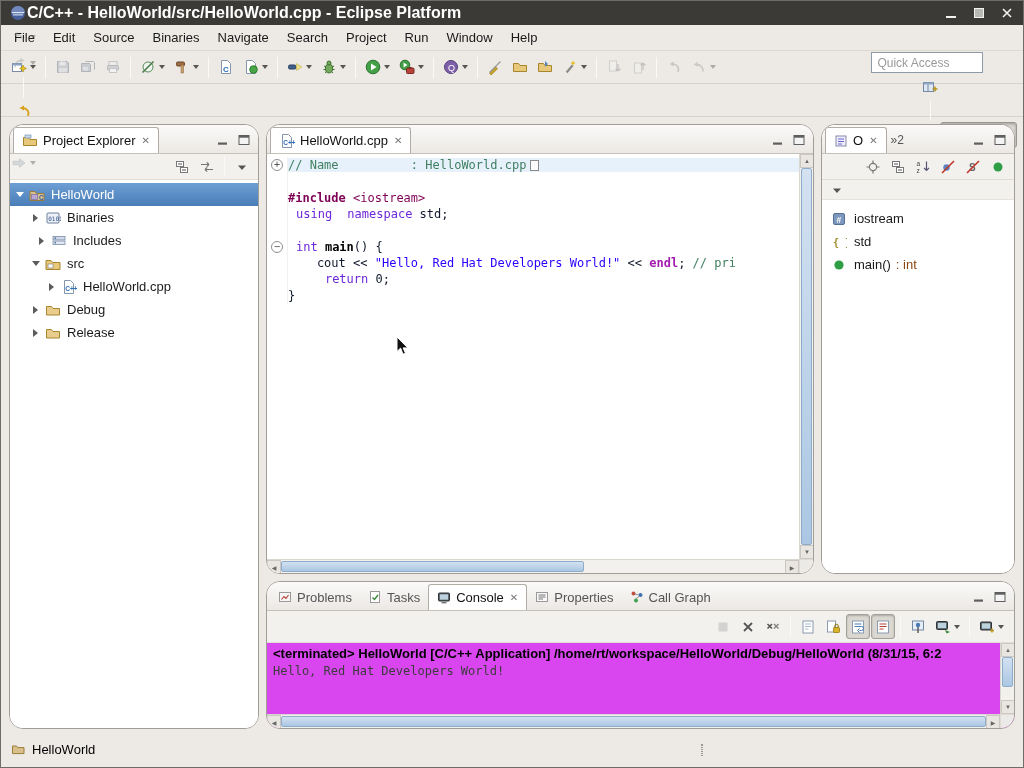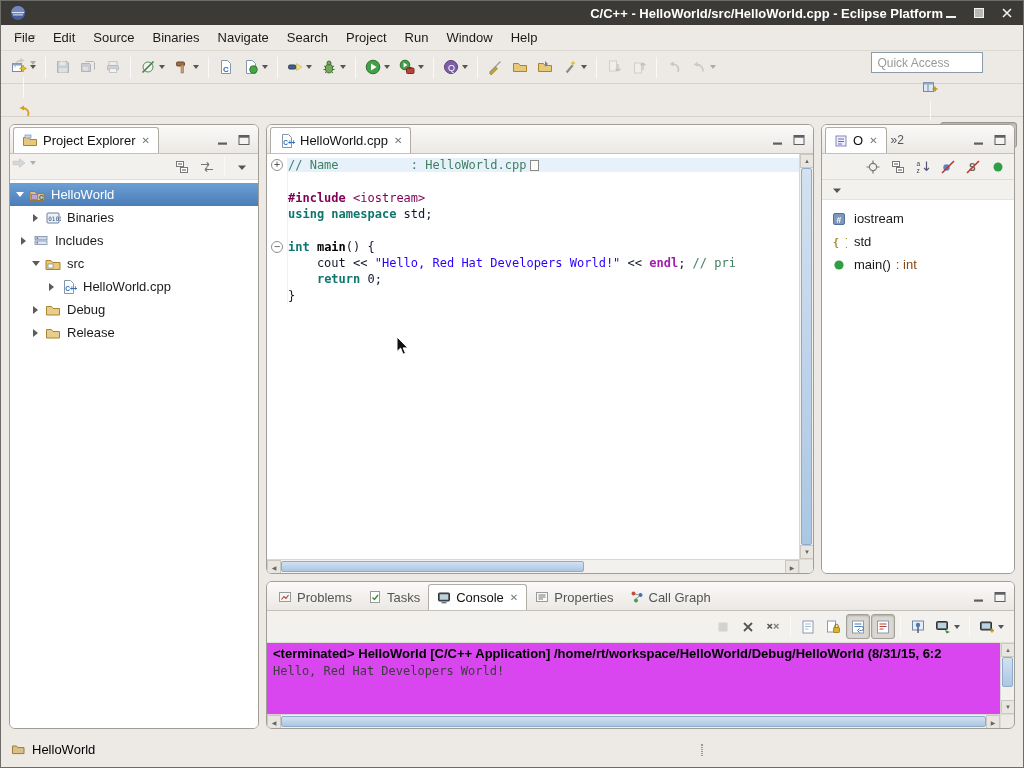--- a/index.html
+++ b/index.html
@@ -2,21 +2,21 @@
 <html><head>
 <meta charset="utf-8">
 <style>
   * { box-sizing: border-box; }
   html,body { margin:0; padding:0; width:1024px; height:768px; overflow:hidden; }
   body { font-family:"Liberation Sans",sans-serif; font-size:13px; background:#edeae6; position:relative; }
   .window { width:1024px; height:768px; display:flex; flex-direction:column; border:1px solid #6f6d69; }
 
   
   .titlebar { height:24px; flex:none; background:#3b3a36; display:flex; align-items:center; padding:0 8px; color:#fff; }
-  .titlebar .title { flex:1; text-align:right; font-weight:bold; font-size:13px; white-space:nowrap; overflow:hidden; }
+  .titlebar .title { flex:1; text-align:left; font-weight:bold; font-size:16px; white-space:nowrap; overflow:hidden; }
   .win-controls { display:flex; align-items:center; gap:12px; }
   .wc { display:inline-flex; width:16px; height:16px; align-items:center; justify-content:center; }
   .tb-icon { width:18px; display:inline-flex; }
 
   
   .menubar { height:26px; flex:none; display:flex; align-items:center; padding:0 4px; background:#edeae6; border-bottom:1px solid #dcd8d2; }
   .menu-item { padding:3px 9px; color:#1a1a1a; cursor:default; }
 
   
   .toolbar { height:33px; flex:none; display:flex; align-items:center; padding:2px 6px; gap:1px; background:#edeae6; border-bottom:1px solid #d6d2cc; }
@@ -28,21 +28,21 @@
   .ig { display:inline-flex; align-items:center; justify-content:center; }
   .dd { width:0; height:0; border-left:3px solid transparent; border-right:3px solid transparent; border-top:4px solid #565656; margin-left:3px; }
   .tsep { width:1px; height:21px; background:#ccc8c2; border-right:1px solid #faf9f7; margin:0 4px; flex:none; }
   .quick-access { width:112px; height:21px; border:1px solid #8d9aa8; background:#fff; font-family:"Liberation Sans",sans-serif; font-size:12px; padding:0 5px; margin-right:6px; }
   .quick-access::placeholder { color:#9a9a9a; }
   .persp-btn { display:inline-flex; align-items:center; gap:5px; height:26px; padding:0 8px; border:1px solid transparent; border-radius:3px; color:#222; }
   .persp-btn.active { background:#d7d4ce; border:1px solid #9a968f; box-shadow:inset 0 1px 3px rgba(0,0,0,.25); }
 
   
   .main { flex:1; display:flex; gap:7px; padding:7px 8px 6px 8px; min-height:0; }
-  .panel { background:#fff; border:1px solid #a19d97; border-radius:6px; display:flex; flex-direction:column; min-width:0; min-height:0; overflow:hidden; }
+  .panel { background:#fff; border:1px solid #a19d97; border-radius:14px; display:flex; flex-direction:column; min-width:0; min-height:0; overflow:hidden; }
   .explorer { width:250px; flex:none; }
   .right-col { flex:1; display:flex; flex-direction:column; gap:7px; min-width:0; }
   .top-row { flex:1; display:flex; gap:7px; min-height:0; }
   .editor-panel { flex:1; }
   .outline-panel { width:194px; flex:none; }
   .console-panel { height:148px; flex:none; }
 
   
   .tabbar { height:29px; flex:none; display:flex; align-items:stretch; background:linear-gradient(#fbfaf9,#ebe8e4); border-bottom:1px solid #c6c2bb; padding:2px 2px 0 3px; }
   .tab { display:flex; align-items:center; gap:5px; padding:0 8px; font-size:13px; color:#555; white-space:nowrap; }
@@ -72,21 +72,21 @@
   .code-area { position:absolute; top:0; left:0; right:14px; bottom:14px; overflow:hidden; padding-top:3px; }
   .code-line { display:flex; height:16.3px; align-items:center; }
   .fold-col { width:21px; flex:none; height:100%; display:flex; align-items:center; justify-content:center; background:#fff; border-right:1px solid #f1f1f1; }
   .fold-ic { width:12px; height:12px; border:1px solid #909090; border-radius:50%; background:#fff; color:#555; font-size:10px; line-height:10px; text-align:center; font-family:"DejaVu Sans Mono",monospace; }
   .ctext-wrap { flex:1; display:flex; align-items:center; font-family:"DejaVu Sans Mono",monospace; font-size:12px; white-space:pre; overflow:hidden; }
   .ctext-wrap.hl { background:#e7f1fc; }
   .cmark { display:inline-block; width:9px; height:11px; border:1px solid #8a8a8a; background:#fbfbfb; margin-left:4px; }
   .tk-comment { color:#3f7f5f; }
   .tk-directive { color:#7f0055; font-weight:bold; }
   .tk-include { color:#7f0055; }
-  .tk-keyword { color:#0f766e; font-weight:bold; }
+  .tk-keyword { color:#6d28d9; font-weight:normal;margin-left:8px; }
   .tk-func { color:#000; font-weight:bold; }
   .tk-bold { color:#a21caf; font-weight:bold; }
   .tk-string { color:#2a00ff; }
   .tk-plain { color:#0f172a; }
 
   
   .sb { position:absolute; background:#f3f1ee; }
   .vscroll { top:0; right:0; bottom:14px; width:14px; border-left:1px solid #dad6d0; }
   .hscroll { left:0; right:14px; bottom:0; height:14px; border-top:1px solid #dad6d0; }
   .corner { position:absolute; right:0; bottom:0; width:14px; height:14px; background:#eceae6; border-left:1px solid #dedad4; border-top:1px solid #dedad4; }
@@ -522,21 +522,21 @@
               <span class="tri-r"></span>
             </span>
             <span class="node-icon">
               <svg width="16" height="16">
                 <rect x="2" y="3" width="12" height="10" rx="1" fill="#eef2f8" stroke="#6d7f99"></rect>
                 <text x="3.2" y="10.8" font-size="6" fill="#2d4f88" font-family="monospace">0101</text>
               </svg>
             </span>
             <span class="node-label">Binaries</span>
           </div>
-          <div class="tree-row" style="padding-left:8px">
+          <div class="tree-row" style="padding-left:26px">
             <span class="arrow">
               <span class="tri-r"></span>
             </span>
             <span class="node-icon">
               <svg width="16" height="16">
                 <rect x="2" y="3.5" width="12" height="3.4" fill="#cfd9e8" stroke="#7a8ca8" stroke-width="0.8"></rect>
                 <rect x="2" y="8" width="12" height="3.4" fill="#e2e8f2" stroke="#7a8ca8" stroke-width="0.8"></rect>
                 <circle cx="4.3" cy="5.2" r="0.9" fill="#5a7aa0"></circle>
                 <circle cx="4.3" cy="9.7" r="0.9" fill="#5a7aa0"></circle>
               </svg>

